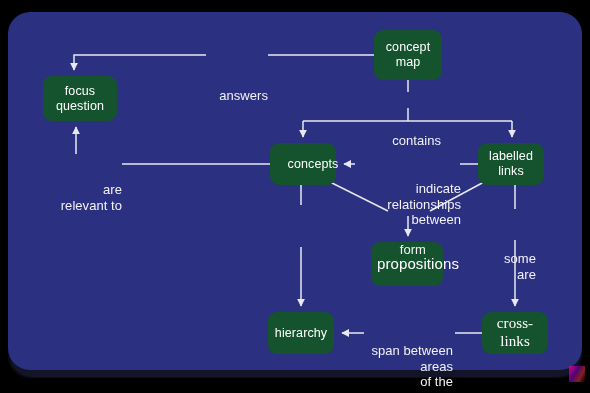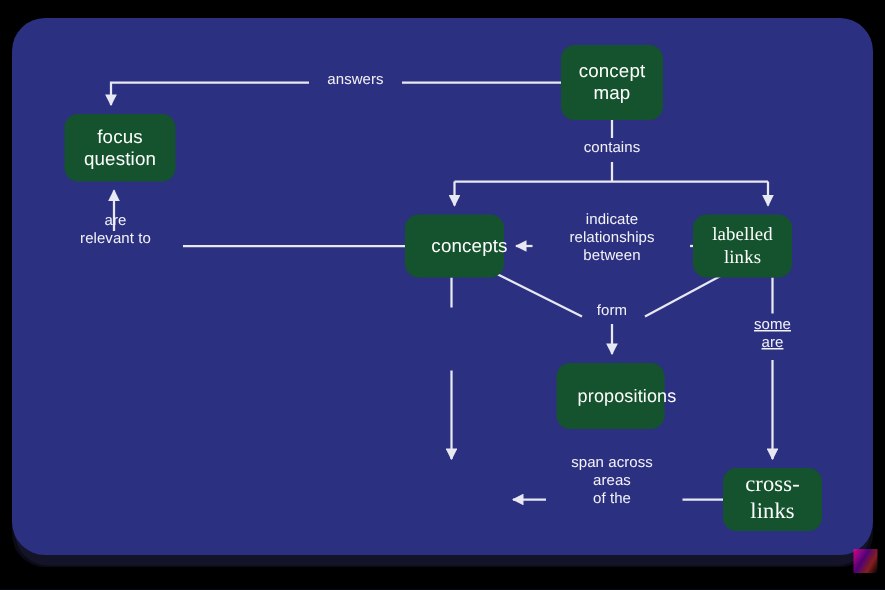--- a/index.html
+++ b/index.html
@@ -74,25 +74,26 @@
     line-height: 1.18;
     font-size: 12.5px;
     letter-spacing: 0.1px;
     box-sizing: border-box;
     padding: 2px 6px;
     white-space: pre-line;
   }
   .edge-label {
     position: absolute;
     color: #f2f2f7;
-    font-size: 10px;
+    font-size: 13px;
     line-height: 1.2;
-    text-align: center;
+    text-align: right;
     white-space: pre-line;
     letter-spacing: 0.05px;
+    margin-top: 40px;
   }
 </style>
 </head>
 <body>
 
 <div id="canvas">
 
   <div id="shadow-stack"></div>
   <div id="shadow-stack2"></div>
 
@@ -138,44 +139,45 @@
   </svg>
 
   <div class="node" style="left:374px; top:30px; width:68px; height:50px;">concept
 map</div>
 
   <div class="node" style="left:43px; top:76px; width:74px; height:45px;">focus
 question</div>
 
   <div class="node" style="left:270px; top:143px; width:66px; height:42px;padding-left:26px;">concepts</div>
 
-  <div class="node" style="left:462px; top:143px; width:66px; height:42px;font-family:Liberation Serif, serif;">labelled
+  <div class="node" style="left:478px; top:143px; width:66px; height:42px;">labelled
 links</div>
 
-  <div class="node" style="left:371px; top:242px; width:72px; height:44px; font-size:12px;padding-left:28px;">propositions</div>
+  <div class="node" style="left:371px; top:242px; width:72px; height:44px; font-size:15px;padding-left:28px;">propositions</div>
 
+  <div class="node" style="left:268px; top:312px; width:66px; height:42px;">hierarchy</div>
 
   <div class="node" style="left:482px; top:312px; width:66px; height:42px; font-size:15px;font-family:Liberation Serif, serif;">cross-links</div>
 
   <div class="edge-label" style="left:206px; top:48px; width:62px;">answers</div>
 
   <div class="edge-label" style="left:375px; top:93px; width:66px;">contains</div>
 
   <div class="edge-label" style="left:32px; top:142px; width:90px;">are
 relevant to</div>
 
   <div class="edge-label" style="left:355px; top:141px; width:106px;">indicate
 relationships
 between</div>
 
 
   <div class="edge-label" style="left:390px; top:202px; width:36px;">form</div>
 
-  <div class="edge-label" style="left:494px; top:211px; width:42px;text-decoration:underline;">some
+  <div class="edge-label" style="left:494px; top:211px; width:42px;">some
 are</div>
 
-  <div class="edge-label" style="left:363px; top:303px; width:90px;">span across
+  <div class="edge-label" style="left:363px; top:303px; width:90px;">span between
 areas
 of the</div>
 
   <div id="artifact"></div>
 
 </div>
 
 </body></html>

